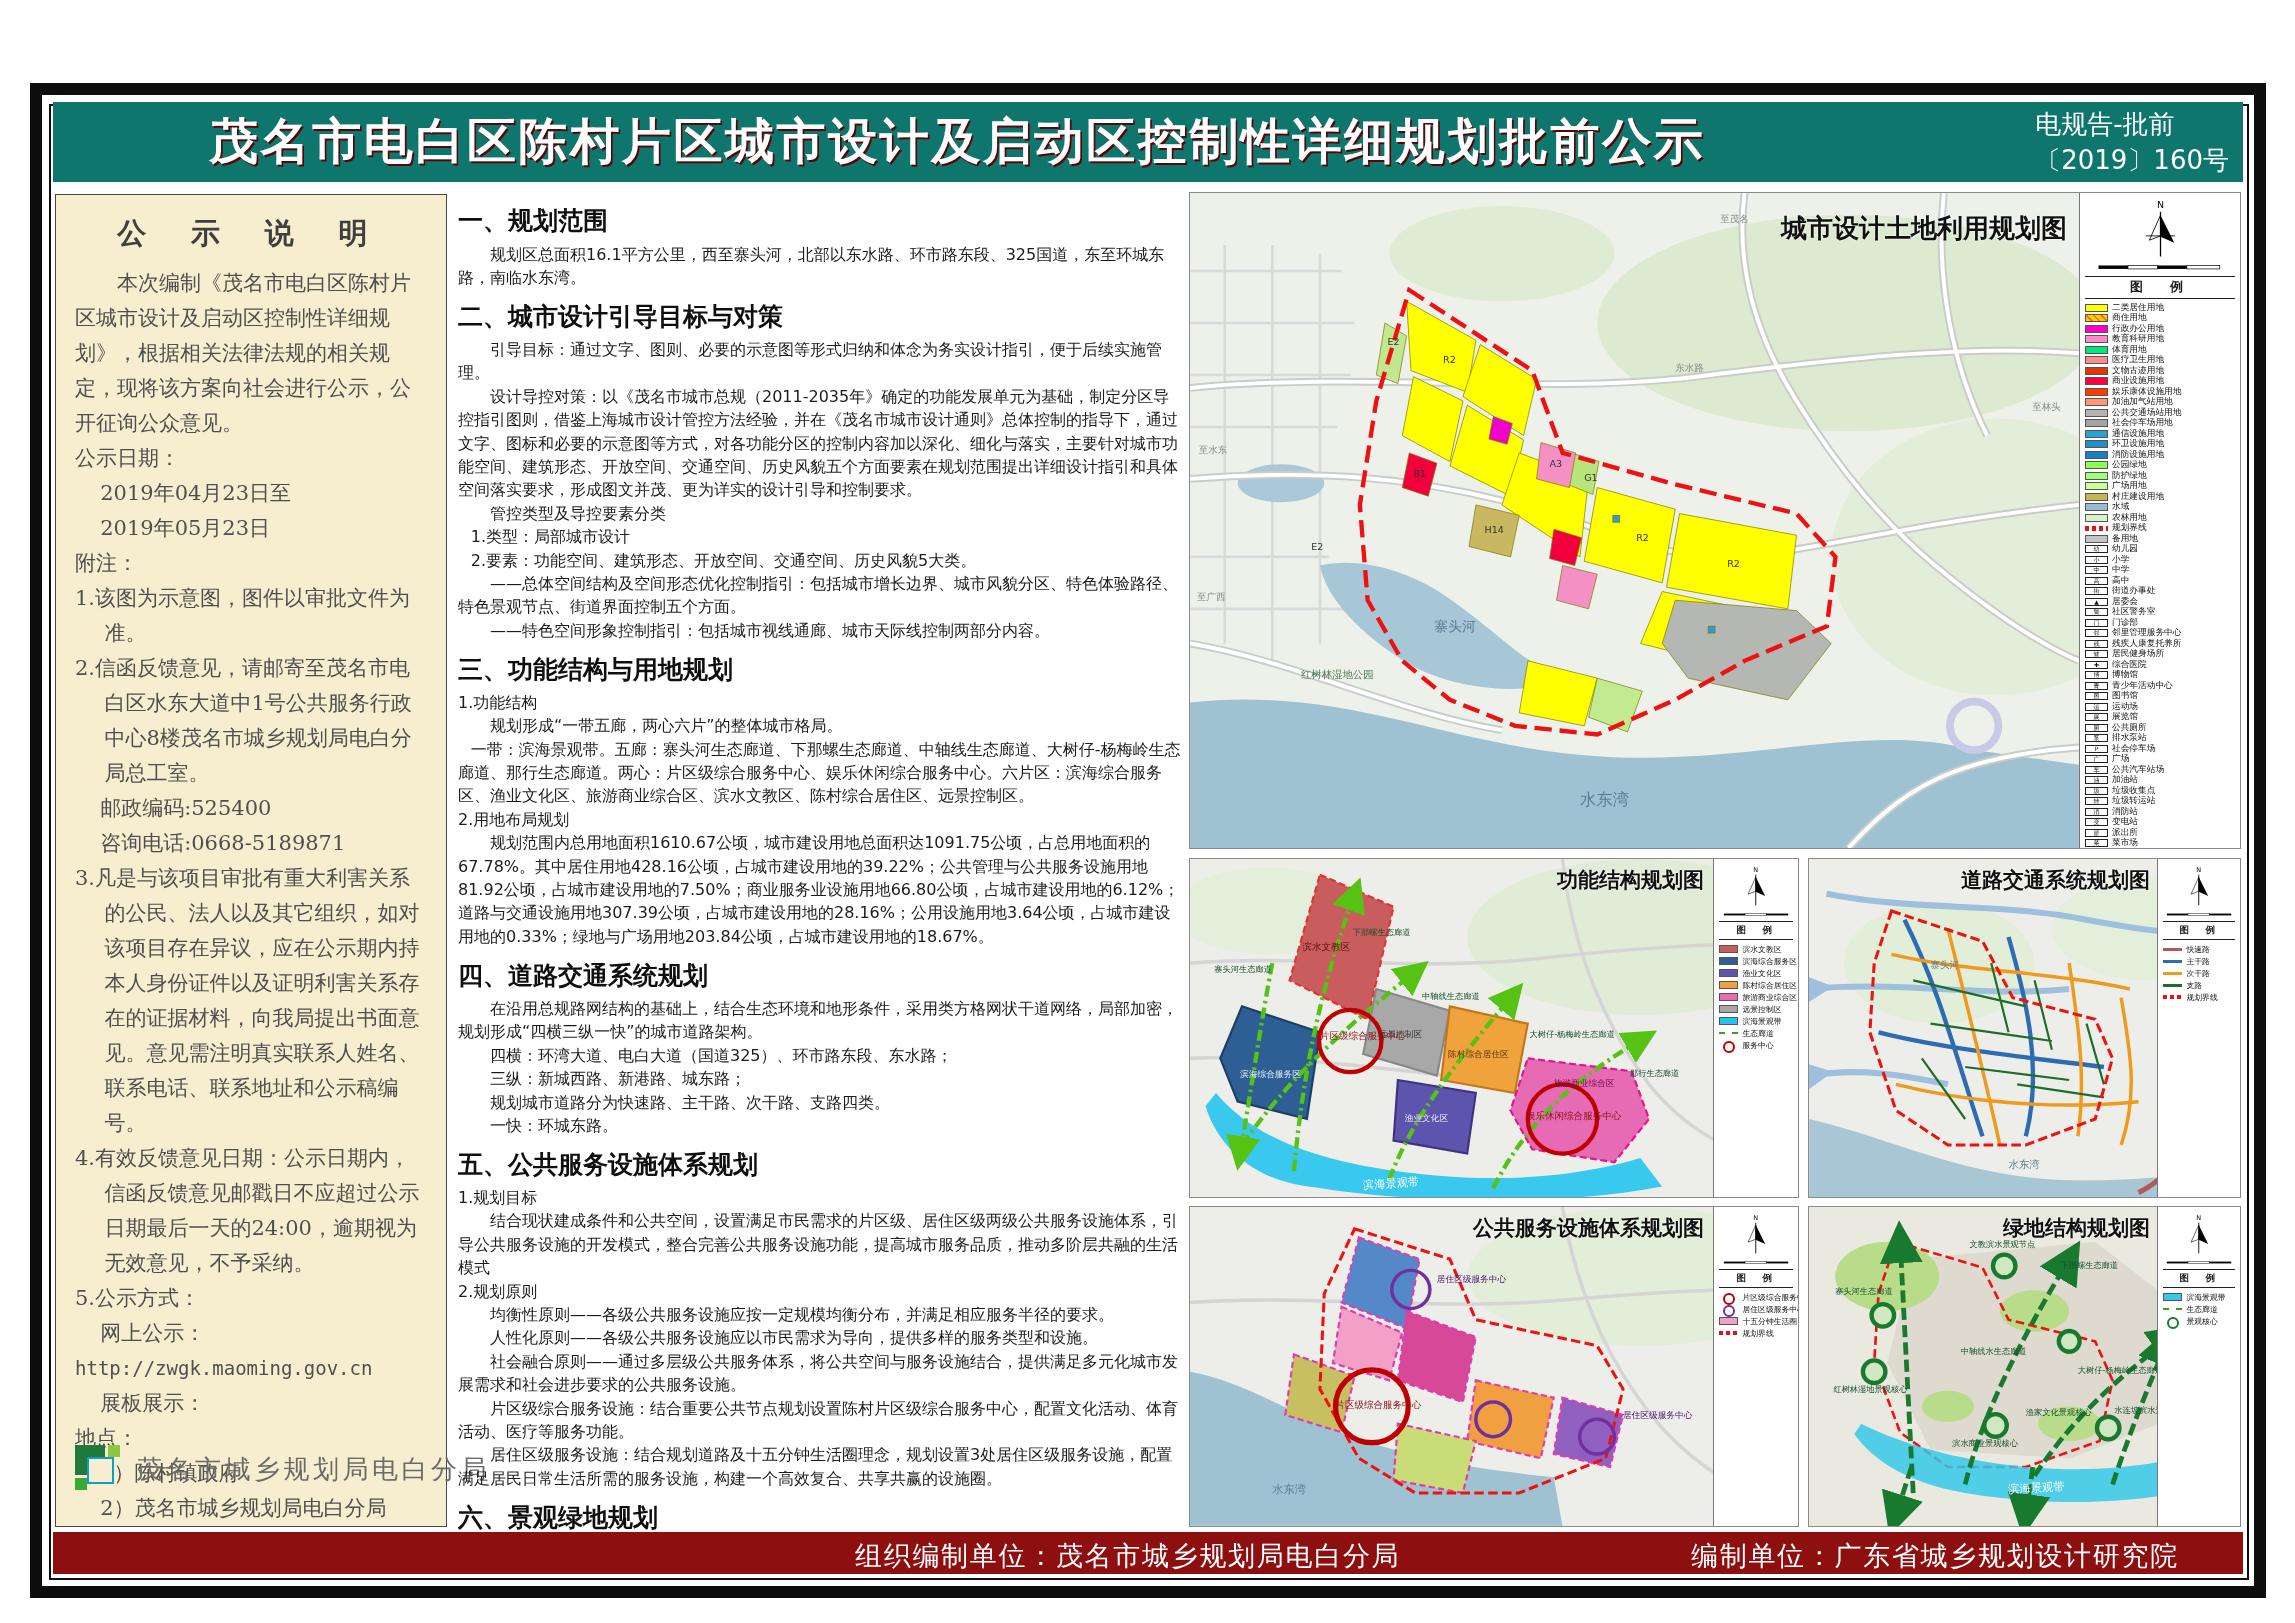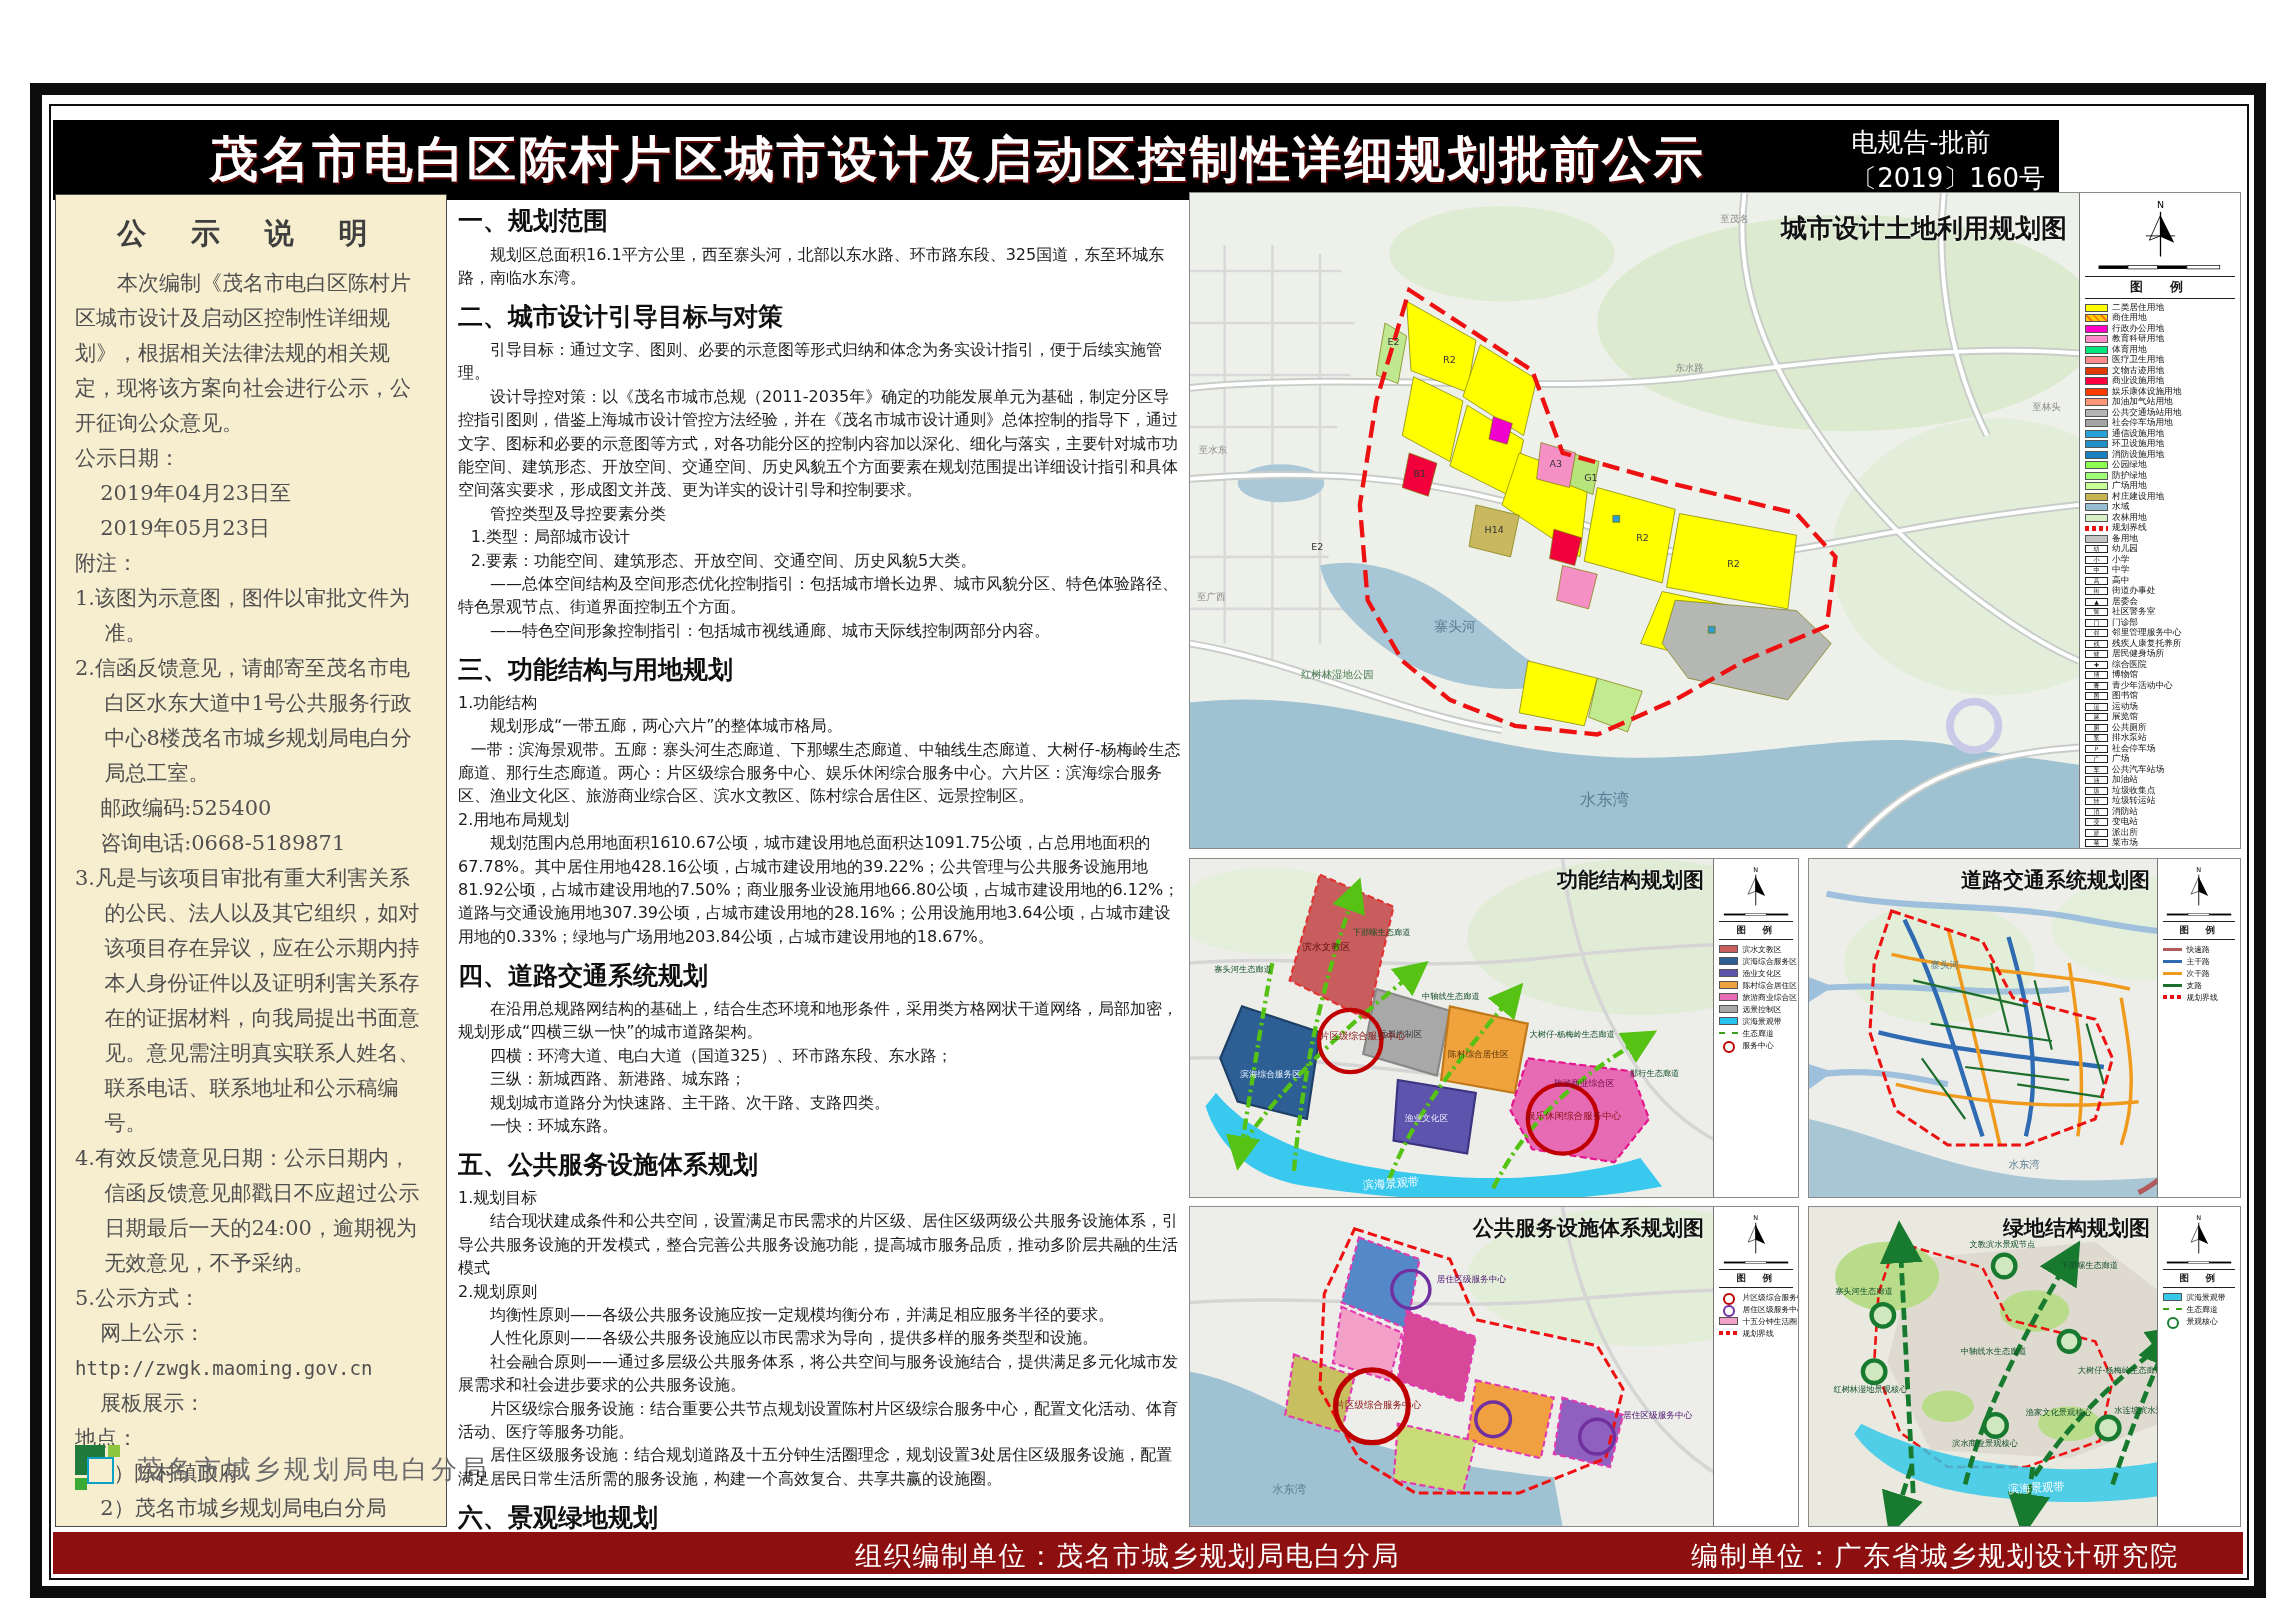--- a/index.html
+++ b/index.html
@@ -3,21 +3,21 @@
 <meta charset="utf-8">
 <style>
   html,body{margin:0;padding:0;}
   body{width:2295px;height:1624px;position:relative;background:#ffffff;
        font-family:"DejaVu Sans","Liberation Sans",sans-serif;color:#1c1c1c;}
   .abs{position:absolute;}
   
   .outer-frame{left:29.5px;top:83px;width:2212px;height:1491px;border:12px solid #0d0d0d;}
   .inner-frame{left:49px;top:104px;width:2196px;height:1472px;border:2.6px solid #0d0d0d;background:#fff;}
   
-  .header{left:53px;top:120px;width:2006px;height:80px;background:#000000;display:flex;align-items:center;}
+  .header{left:53px;top:102px;width:2190px;height:80px;background:#0f766e;display:flex;align-items:center;}
   .header-title{margin-left:156px;font-size:49px;font-weight:bold;color:#fff;letter-spacing:2.6px;
                 text-shadow:1.7px 1.7px 0 #5a0505;white-space:nowrap;}
   .header-doc{position:absolute;right:14px;top:3.5px;color:#fff;font-size:26px;line-height:36px;text-align:left;}
   
   .sidebar{left:55px;top:194px;width:392px;height:1333px;background:#f7eecf;border:1.7px solid #4a4a4a;
            box-sizing:border-box;padding:15.6px 19px;font-family:"DejaVu Serif","Liberation Serif",serif;
            color:#4f4f4f;font-size:21px;line-height:35px;overflow:hidden;}
   .sidebar h2{margin:5.2px 0 15.6px 0;text-align:center;font-size:29px;letter-spacing:17.3px;font-weight:bold;color:#3f3f3f;}
   .sidebar p{margin:0;}
   .sidebar p.ind{text-indent:2em;}

